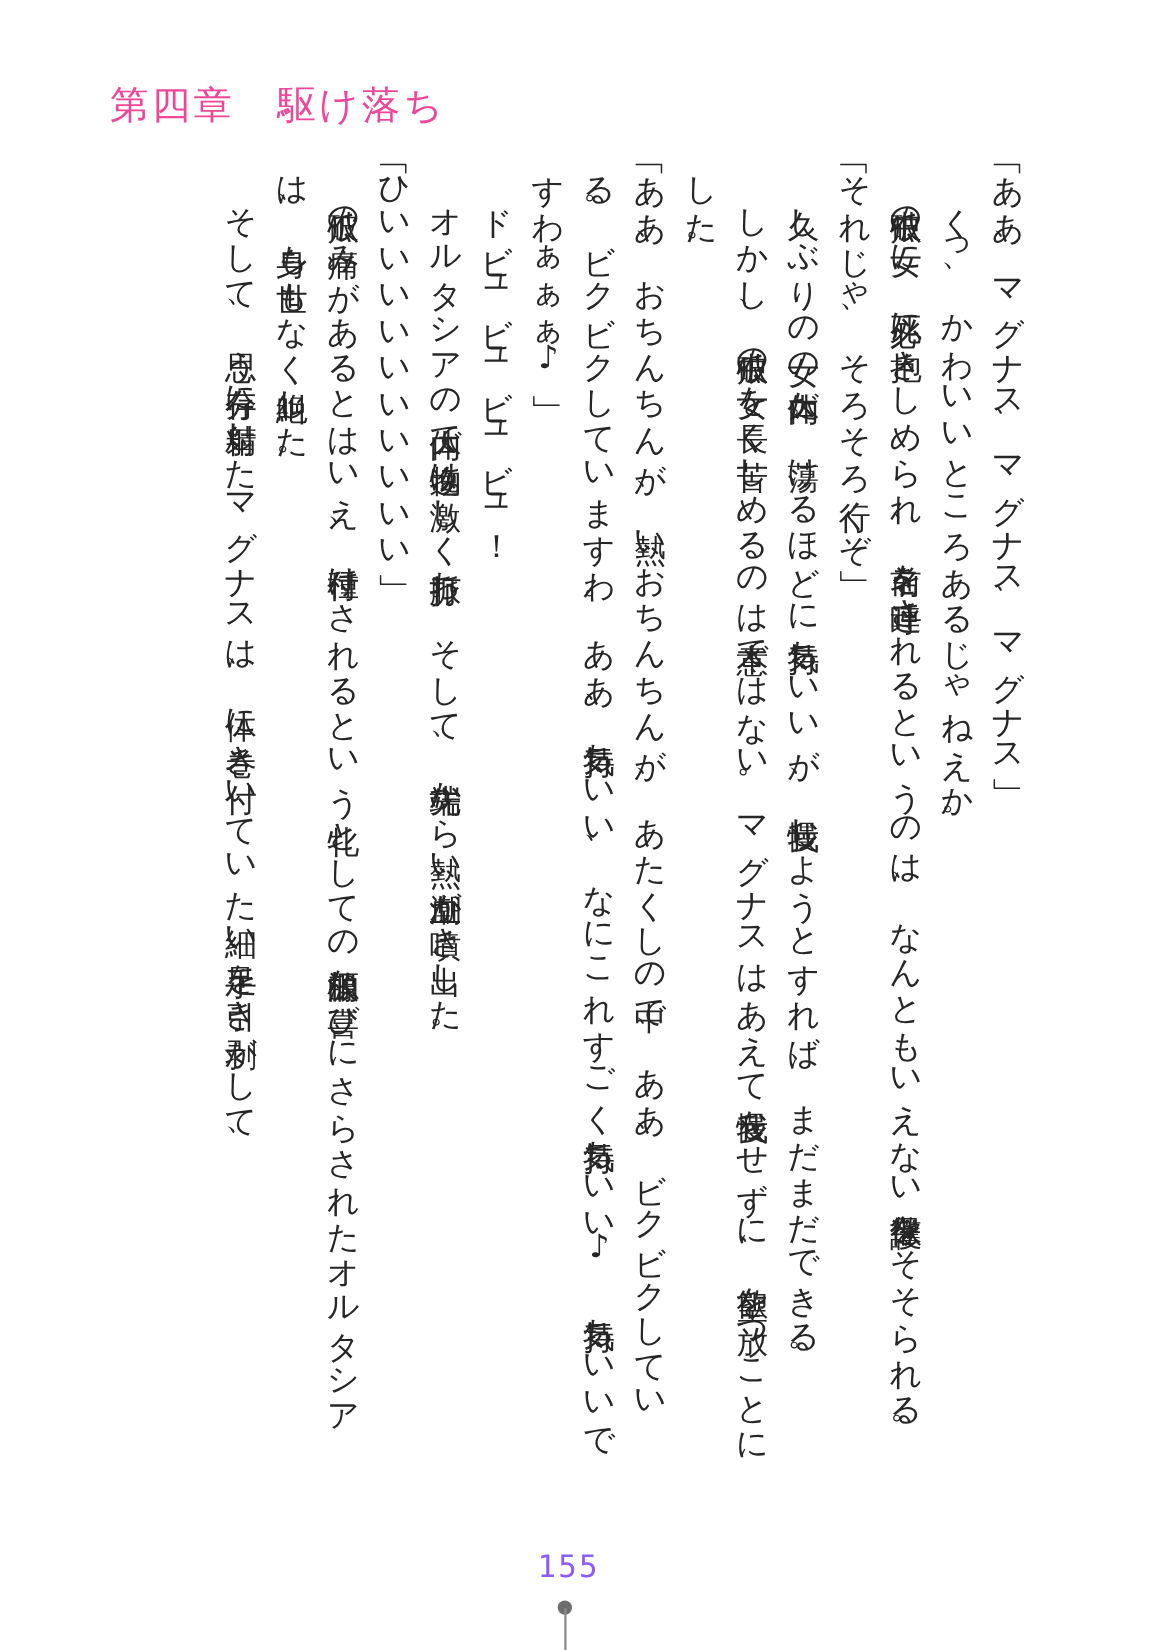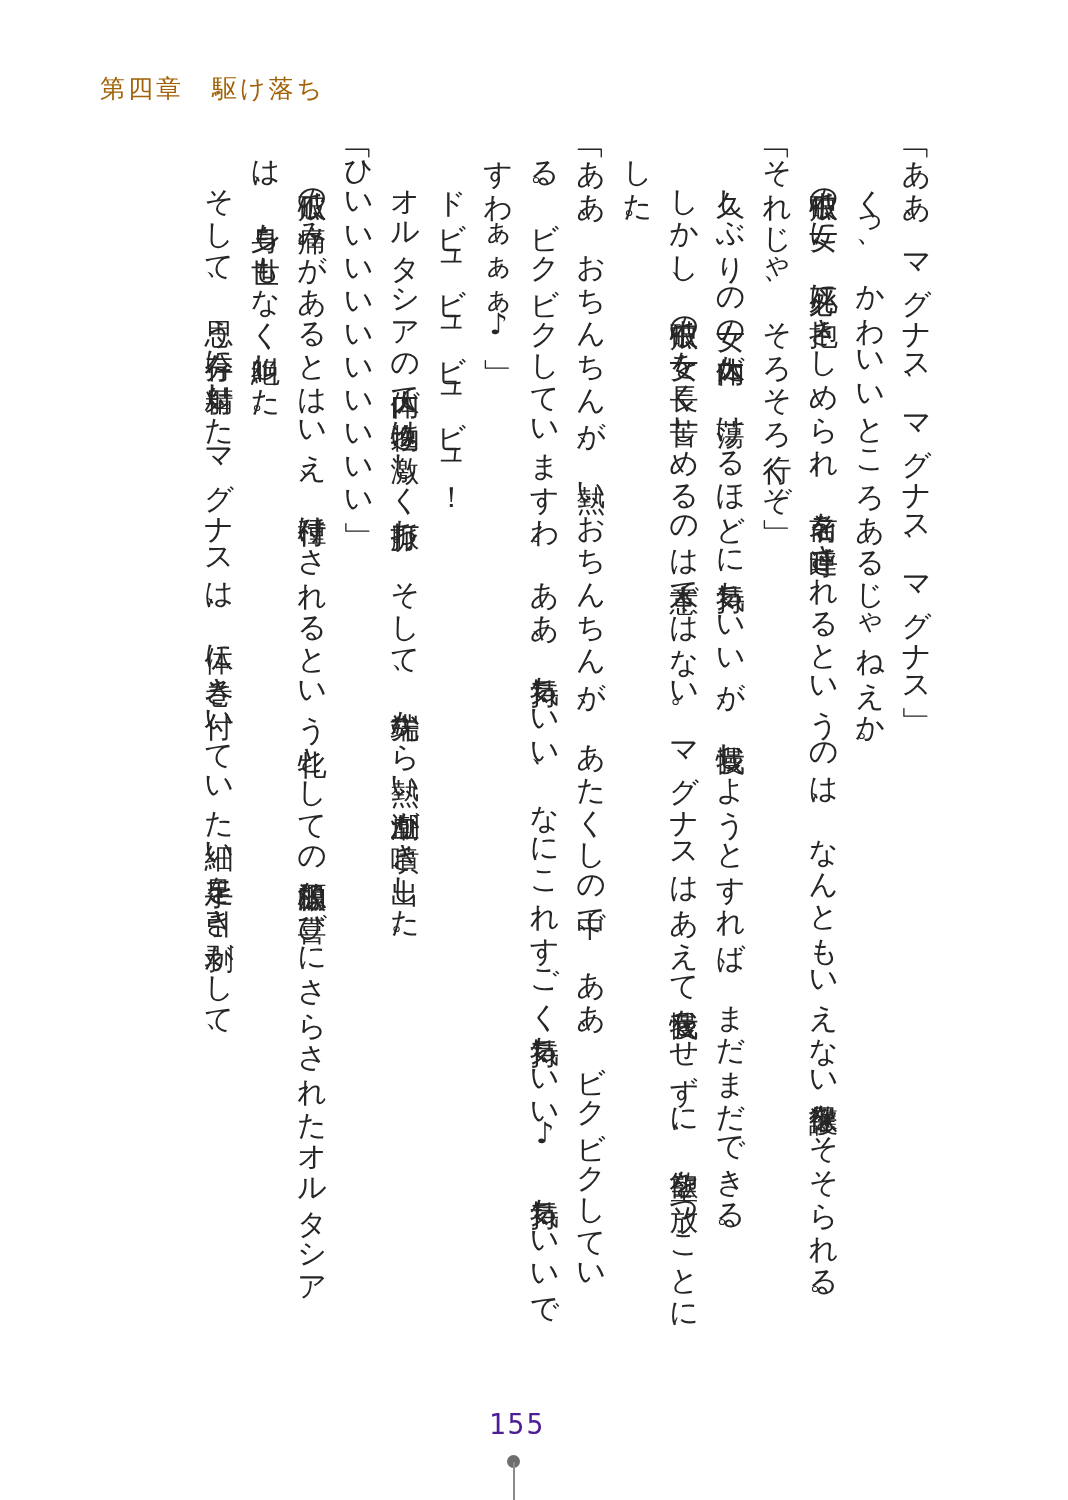--- a/index.html
+++ b/index.html
@@ -12,23 +12,23 @@
     width: 1068px;
     height: 1500px;
     background: #ffffff;
     overflow: hidden;
     font-family: "DejaVu Serif", "Liberation Serif", serif;
   }
   .chapter-header {
     position: absolute;
     top: 72px;
     left: 100px;
-    font-size: 25px;
+    font-size: 35px;
     letter-spacing: 3px;
-    color: #a16207;
+    color: #ec4899;
     white-space: nowrap;
   }
   .text-block {
     position: absolute;
     top: 140px;
     right: 128px;
     height: 1196px;
     writing-mode: vertical-rl;
     -webkit-writing-mode: vertical-rl;
     text-orientation: mixed;
@@ -53,21 +53,21 @@
     pointer-events: none;
   }
   .page-number {
     position: absolute;
     top: 1408px;
     left: 477px;
     width: 80px;
     text-align: center;
     font-family: "DejaVu Sans Mono", "Liberation Mono", monospace;
     font-size: 28px;
-    color: #4c1d95;
+    color: #8b5cf6;
     letter-spacing: 2px;
   }
   .footer-dot {
     position: absolute;
     top: 1455px;
     left: 507px;
     width: 13px;
     height: 13px;
     border-radius: 50%;
     background: #6e6e6e;

